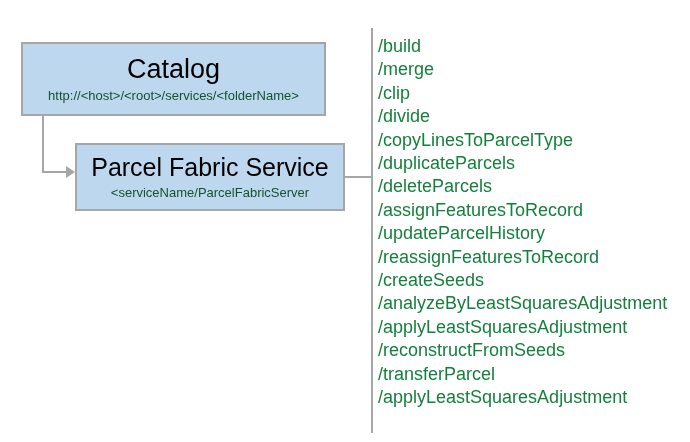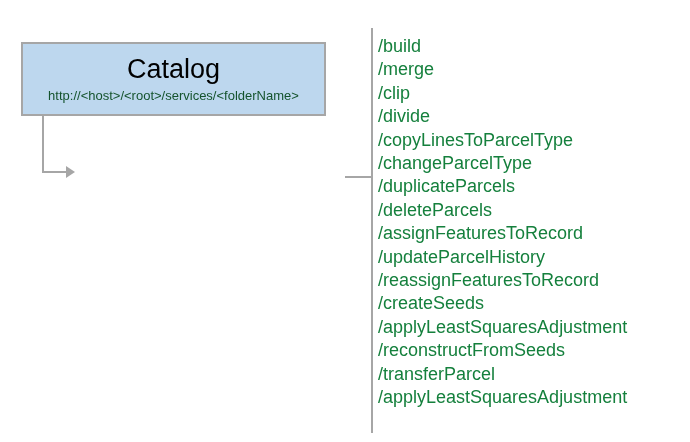--- a/index.html
+++ b/index.html
@@ -71,36 +71,40 @@
 
   <div class="box box-catalog">
     <div class="box-title">Catalog</div>
     <div class="box-subtitle">http://&lt;host&gt;/&lt;root&gt;/services/&lt;folderName&gt;</div>
   </div>
 
   <div class="conn conn-vertical"></div>
   <div class="conn conn-horizontal"></div>
   <div class="arrow-head"></div>
 
+  <div class="box box-service">
+    <div class="box-title">Parcel Fabric Service</div>
+    <div class="box-subtitle">&lt;serviceName/ParcelFabricServer</div>
+  </div>
 
   <div class="conn conn-service"></div>
   <div class="list-divider"></div>
 
   <div class="endpoint-list">
       <div class="endpoint">/build</div>
       <div class="endpoint">/merge</div>
       <div class="endpoint">/clip</div>
       <div class="endpoint">/divide</div>
       <div class="endpoint">/copyLinesToParcelType</div>
-      <div class="endpoint">/changeParcelType</div>
       <div class="endpoint">/duplicateParcels</div>
       <div class="endpoint">/deleteParcels</div>
       <div class="endpoint">/assignFeaturesToRecord</div>
       <div class="endpoint">/updateParcelHistory</div>
       <div class="endpoint">/reassignFeaturesToRecord</div>
       <div class="endpoint">/createSeeds</div>
+      <div class="endpoint">/analyzeByLeastSquaresAdjustment</div>
       <div class="endpoint">/applyLeastSquaresAdjustment</div>
       <div class="endpoint">/reconstructFromSeeds</div>
       <div class="endpoint">/transferParcel</div>
       <div class="endpoint">/applyLeastSquaresAdjustment</div>
     </div>
 
 </div>
 
 </body></html>

